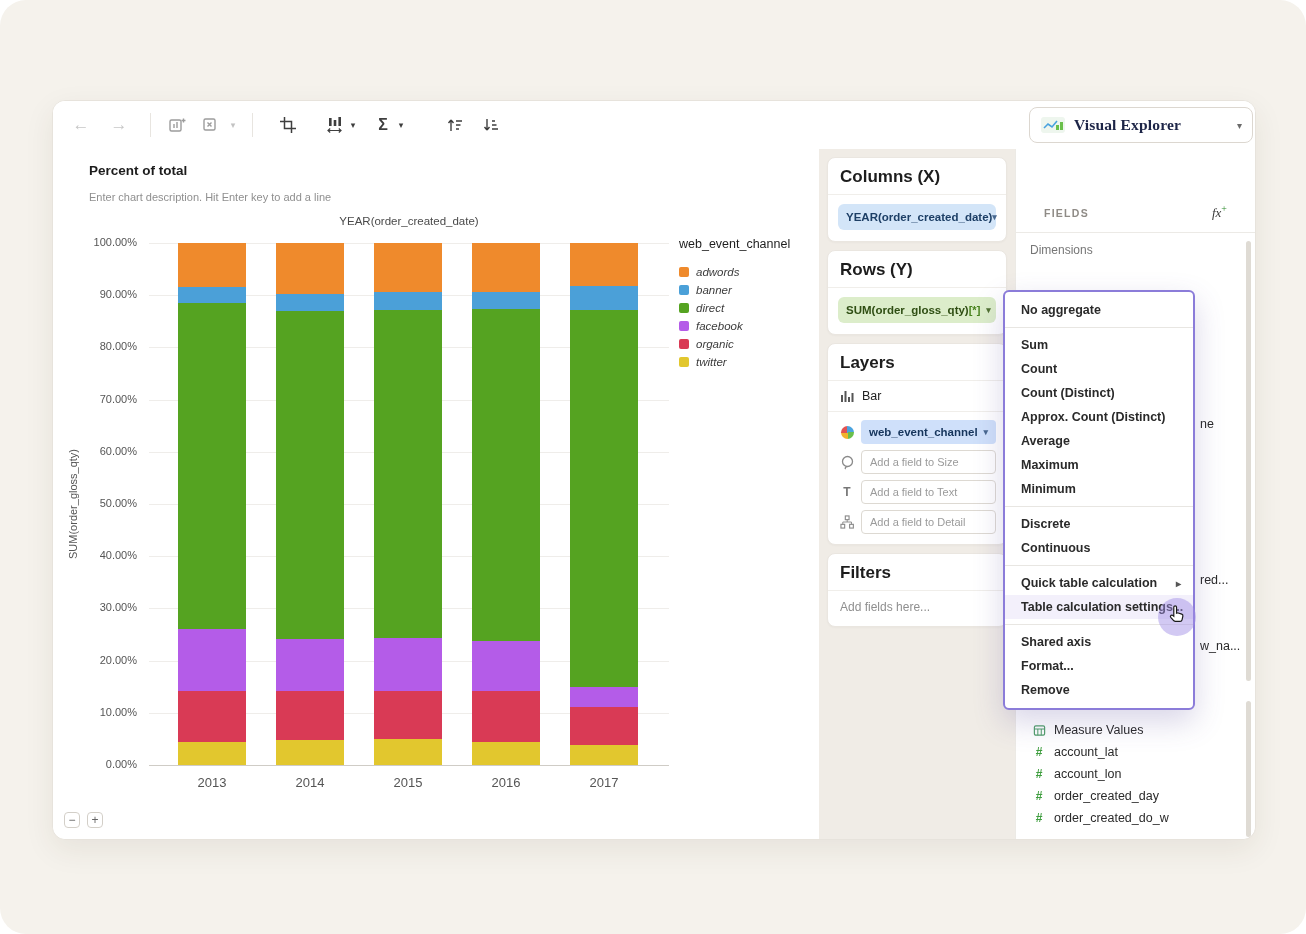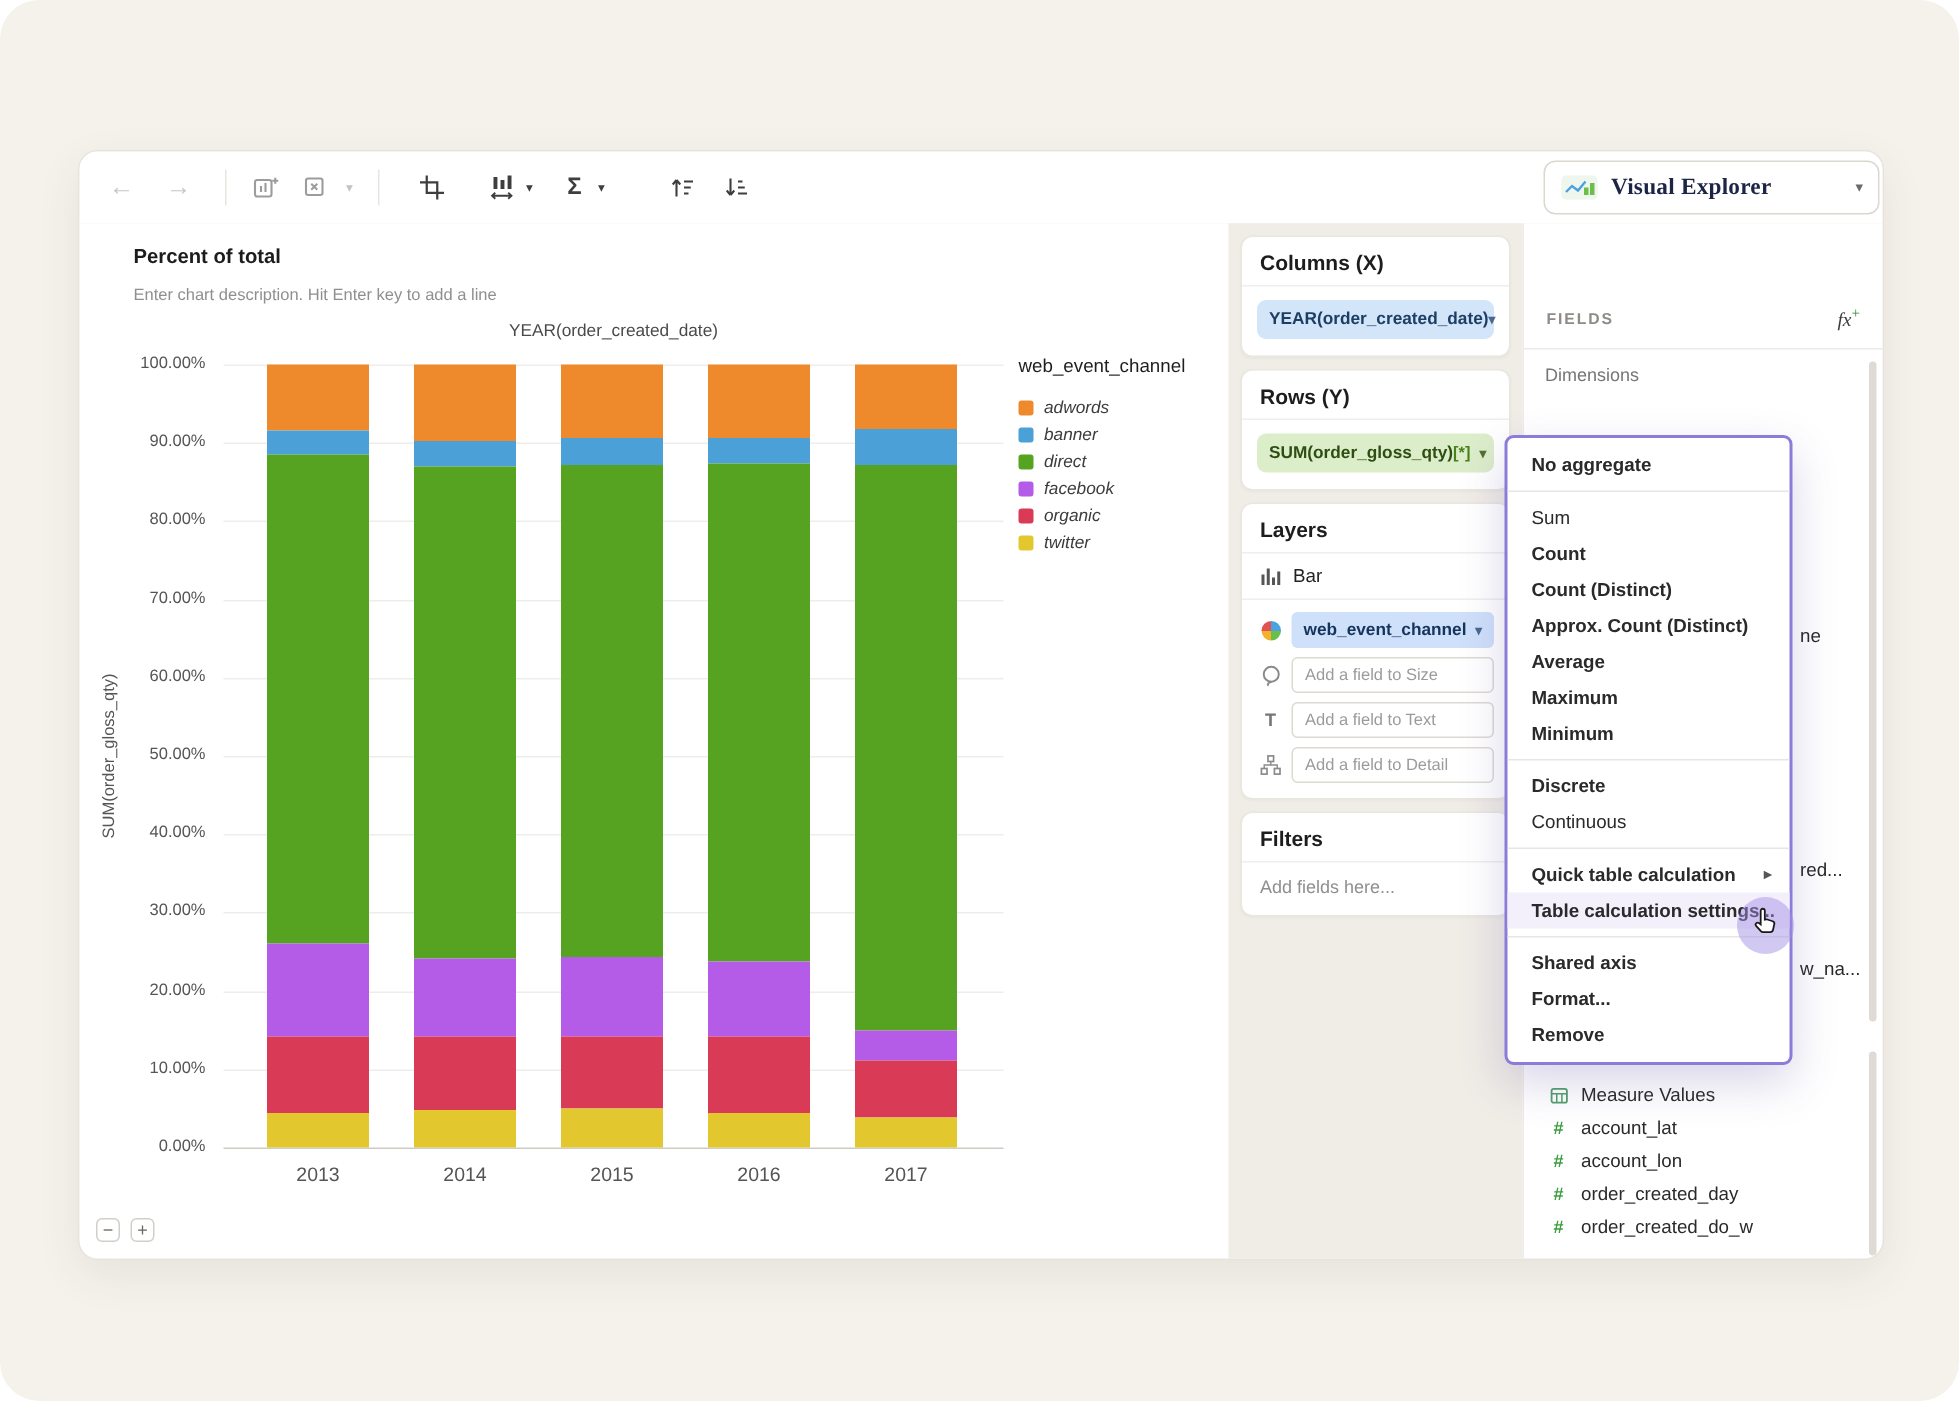--- a/index.html
+++ b/index.html
@@ -37,21 +37,21 @@
   .legend-title{font-size:12.5px;color:#1e1e1e;margin-bottom:12px;}
   .legend-item{display:flex;align-items:center;height:18px;font-size:11.5px;color:#3c3c3c;cursor:pointer;}
   .swatch{width:10px;height:10px;border-radius:2px;margin-right:7px;flex:0 0 auto;}
   .legend-label{white-space:nowrap;font-style:italic;}
   .zoom-btn{position:absolute;width:16px;height:16px;border:1px solid #d3cfc8;border-radius:4px;background:#fff;
             color:#666;font-size:12px;line-height:14px;text-align:center;cursor:pointer;box-sizing:border-box;}
 
   
   .shelf-panel{position:absolute;left:766px;top:48px;width:196px;height:690px;background:#f0ece6;box-sizing:border-box;padding:8px;}
   .card{background:#fff;border:1px solid #eae6e0;border-radius:8px;box-shadow:0 1px 2px rgba(0,0,0,.03);margin-bottom:8px;overflow:hidden;}
-  .card-header{padding:9px 12px 7px;font-size:14px;font-weight:700;color:#1d1d1d;border-bottom:1px solid #f0eeea;}
+  .card-header{padding:9px 12px 7px;font-size:17px;font-weight:700;color:#1d1d1d;border-bottom:1px solid #f0eeea;}
   .card-body{padding:9px 10px 11px;}
   .pill{height:26px;border-radius:6px;display:flex;align-items:center;padding:0 8px;font-size:11.5px;font-weight:600;cursor:pointer;}
   .pill.blue{background:#d3e5f8;color:#1d3f66;}
   .pill.green{background:#dcedca;color:#2f4e13;}
   .pill .caret{font-size:9px;margin-left:6px;}
   .pill.blue .caret{color:#48688f;margin-left:auto;}
   .pill.green .caret{color:#4f7030;}
   .pill .badge{margin-left:auto;color:#47821c;font-weight:700;font-size:11px;}
   .mark-row{display:flex;align-items:center;padding:8px 12px;border-bottom:1px solid #f0eeea;font-size:12.5px;color:#222;cursor:pointer;}
   .mark-row .mark-ic{margin-right:8px;display:flex;}
@@ -68,39 +68,39 @@
   .filters-body{padding:9px 12px 12px;font-size:12px;color:#8f8f8f;cursor:pointer;}
 
   
   .fields-panel{position:absolute;left:962px;top:48px;width:240px;height:690px;background:#fff;border-left:1px solid #eceae5;
                 border-bottom-right-radius:13px;box-sizing:border-box;}
   .tabs{position:absolute;left:0;top:0;right:0;height:44px;border-bottom:1px solid #eceae6;}
   .tab{position:absolute;top:0;height:44px;display:flex;align-items:center;justify-content:center;font-size:13px;cursor:pointer;}
   .tab.active{font-weight:700;color:#1d1d1d;}
   .tab.inactive{color:#6f6f6f;}
   .tab-underline{position:absolute;left:51px;bottom:0;width:66px;height:3px;background:#28862e;border-radius:2px 2px 0 0;}
-  .fields-head{position:absolute;left:0;top:44px;right:0;height:40px;border-bottom:1px solid #eceae6;display:flex;align-items:center;padding:0 15px;box-sizing:border-box;}
+  .fields-head{position:absolute;left:0;top:44px;right:0;height:40px;border-bottom:1px solid #eceae6;display:flex;align-items:center;padding:0 28px;box-sizing:border-box;}
   .fields-head-label{font-size:10.5px;font-weight:700;letter-spacing:.12em;color:#8f8b86;}
   .fx-ic{margin-left:auto;font-size:13px;color:#3b3b3b;cursor:pointer;font-family:"Liberation Serif",serif;font-style:italic;}
   .fx-ic sup{color:#2e8b2e;font-size:10px;font-style:normal;}
   .dims-label{position:absolute;left:14px;top:94px;font-size:12px;color:#767676;}
   .dim-row{position:absolute;left:0;top:116px;right:0;height:24px;display:flex;align-items:center;padding-left:16px;box-sizing:border-box;cursor:pointer;}
   .field-label{font-size:12.5px;color:#2a2a2a;margin-left:8px;white-space:nowrap;}
   .measures-list{position:absolute;left:0;top:570px;right:0;}
   .field-row{height:22px;display:flex;align-items:center;padding-left:16px;cursor:pointer;}
   .num-ic{width:14px;color:#3f9e3f;font-weight:700;font-size:12px;text-align:center;}
   .grid-ic{width:14px;display:flex;align-items:center;justify-content:center;}
   .partial-label{position:absolute;left:184px;font-size:12.5px;color:#2a2a2a;white-space:nowrap;}
   .scroll-thumb{position:absolute;right:4px;width:5px;border-radius:3px;background:#dfdbd4;cursor:pointer;}
 
   
   .context-menu{position:absolute;left:950px;top:189px;width:192px;background:#fff;border:2px solid #8b7cd9;border-radius:6px;
                 box-shadow:0 12px 30px rgba(80,70,150,.22);padding:6px 0;box-sizing:border-box;z-index:50;}
   .menu-item{height:24px;display:flex;align-items:center;padding:0 12px 0 16px;font-size:12.5px;color:#2a2a2a;cursor:pointer;white-space:nowrap;font-weight:bold;}
-  .menu-item.bold{font-weight:400;}
+  .menu-item.bold{font-weight:700;}
   .menu-item.hovered{background:#f3f0fb;}
   .submenu-arrow{margin-left:auto;font-size:10px;color:#555;}
   .menu-sep{height:1px;background:#e8e6e2;margin:5px 0;}
 
   
   .cursor-halo{position:absolute;left:1105px;top:497px;width:38px;height:38px;border-radius:50%;
                background:rgba(160,142,230,.48);z-index:60;}
   .cursor-hand{position:absolute;left:1113px;top:503px;z-index:61;}
 </style>
 </head>

